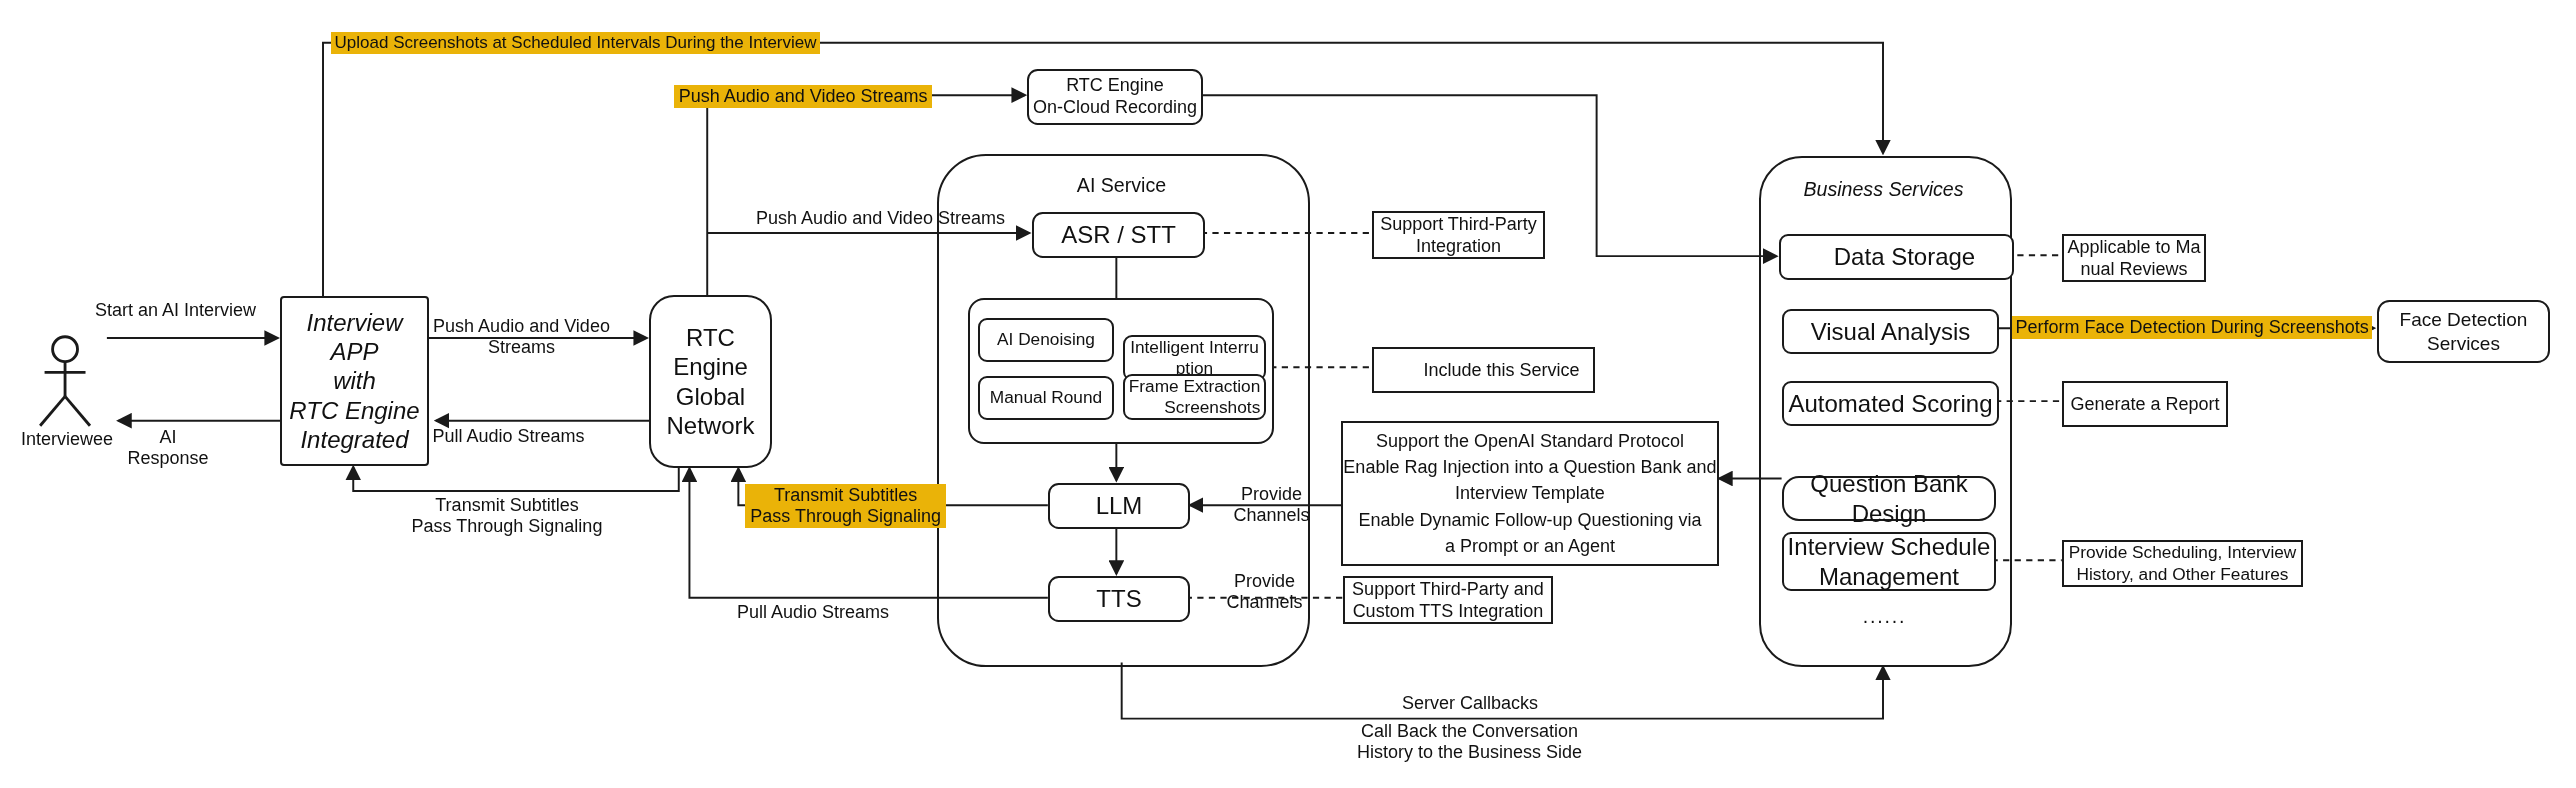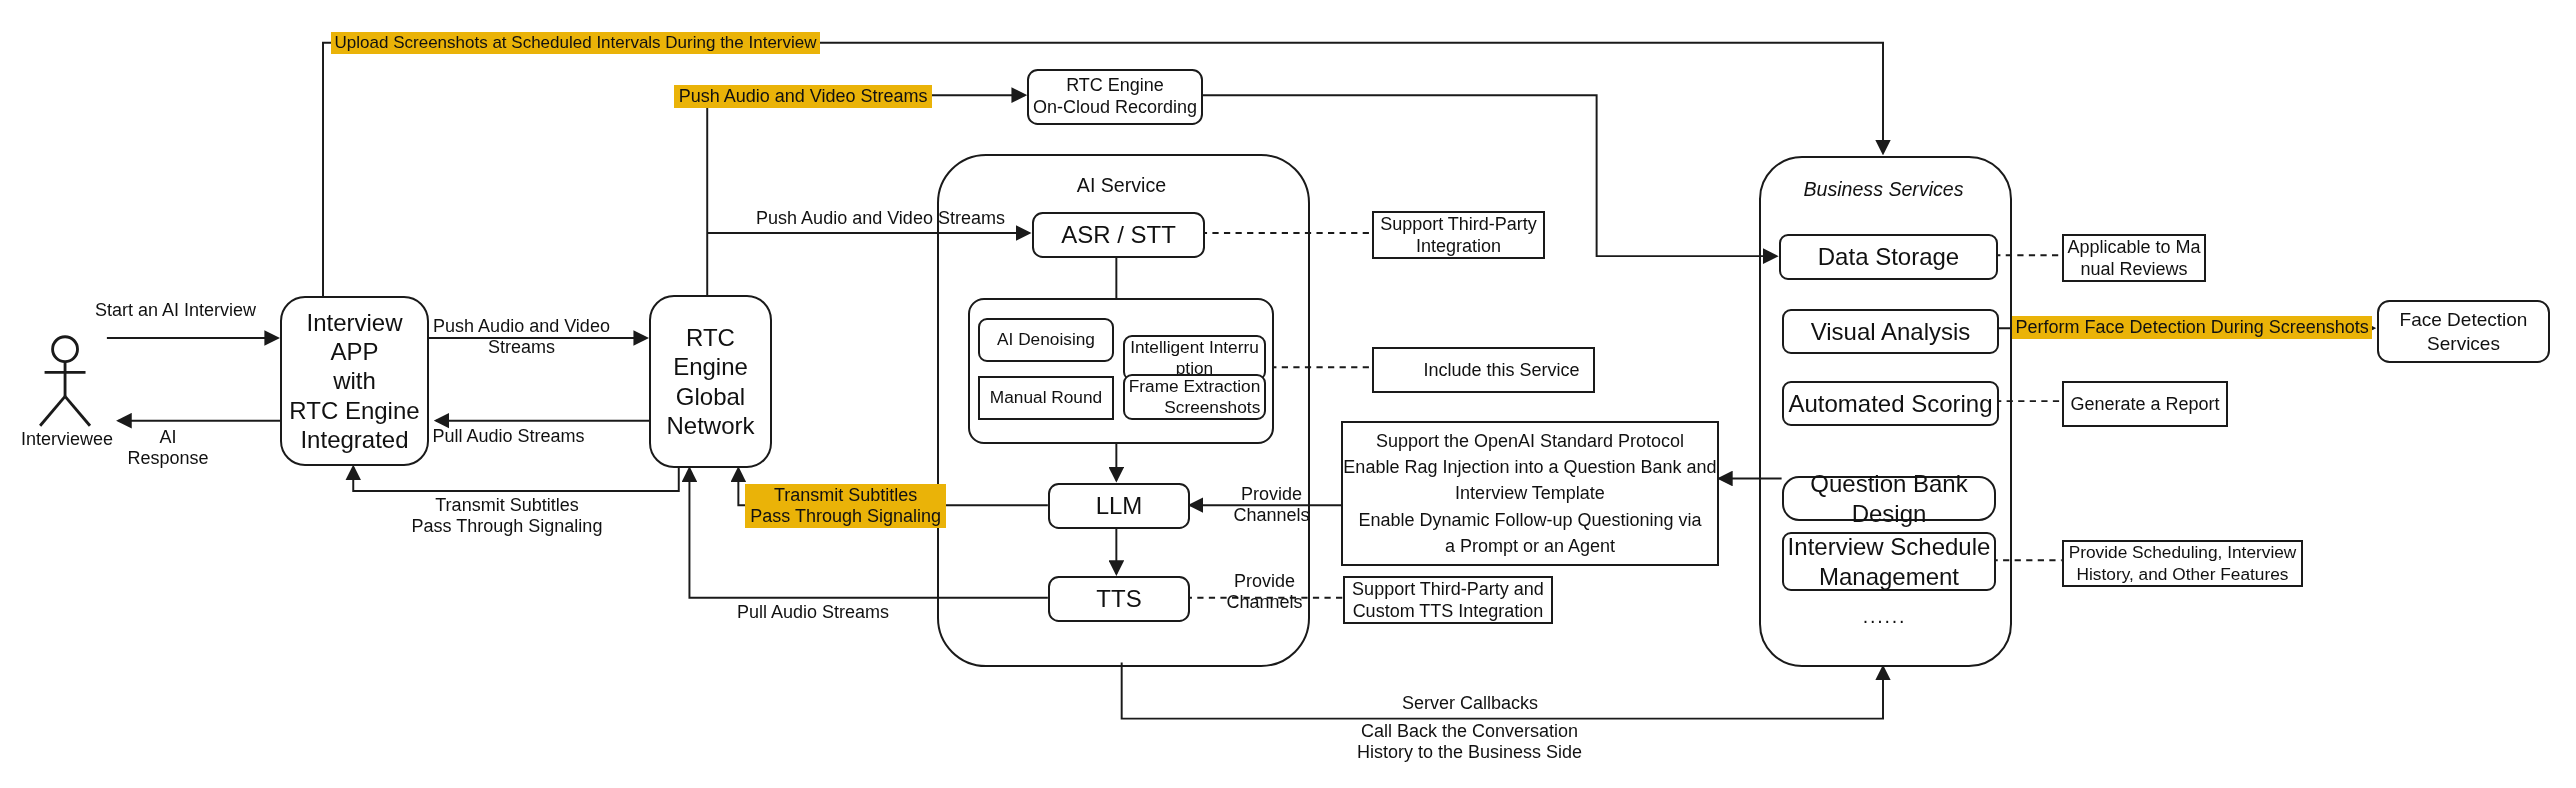--- a/index.html
+++ b/index.html
@@ -87,44 +87,44 @@
       <line x1="22" y1="43" x2="68" y2="43"></line>
       <line x1="45" y1="70" x2="17" y2="103"></line>
       <line x1="45" y1="70" x2="73" y2="103"></line>
     </g>
   </svg>
   <div class="lbl" style="left:9px;top:429px;width:116px;">Interviewee</div>
 
   <div class="title" style="left:937px;top:174px;width:369px;">AI Service</div>
   <div class="title" style="left:1759px;top:178px;width:249px;font-style:italic;">Business Services</div>
 
-  <div class="node" style="left:280px;top:296px;width:145px;height:166px;border-radius:25px;">Interview APP
+  <div class="node" style="left:280px;top:296px;width:145px;height:166px;border-radius:4px;font-style:italic;">Interview APP
 with
 RTC Engine
 Integrated</div>
   <div class="node" style="left:649px;top:295px;width:119px;height:169px;border-radius:25px;">RTC Engine
 Global
 Network</div>
   <div class="node" style="left:1027px;top:69px;width:172px;height:52px;font-size:18px;">RTC Engine
 On-Cloud Recording</div>
 
   <div class="node" style="left:1032px;top:212px;width:169px;height:42px;">ASR / STT</div>
 
   <div class="group-box" style="left:968px;top:298px;width:302px;height:142px;"></div>
   <div class="node group-item" style="left:978px;top:318px;width:132px;height:40px;border-radius:9px;">AI Denoising</div>
   <div class="node group-item" style="left:1123px;top:335px;width:139px;height:42px;border-radius:9px;">Intelligent Interru
 ption</div>
-  <div class="node group-item" style="left:978px;top:376px;width:132px;height:40px;border-radius:0;">Manual Round</div>
+  <div class="node group-item" style="left:978px;top:376px;width:132px;height:40px;border-radius:9px;">Manual Round</div>
   <div class="node group-item" style="left:1123px;top:374px;width:139px;height:42px;border-radius:9px;text-align:right;">Frame Extraction
 Screenshots</div>
 
   <div class="node" style="left:1048px;top:483px;width:138px;height:42px;">LLM</div>
   <div class="node" style="left:1048px;top:576px;width:138px;height:42px;">TTS</div>
 
-  <div class="node" style="left:1779px;top:234px;width:215px;height:42px;border-radius:9px;">Data Storage</div>
+  <div class="node" style="left:1779px;top:234px;width:215px;height:42px;border-radius:9px;padding-left:16px;">Data Storage</div>
   <div class="node" style="left:1782px;top:309px;width:213px;height:41px;border-radius:9px;">Visual Analysis</div>
   <div class="node" style="left:1782px;top:381px;width:213px;height:41px;border-radius:9px;">Automated Scoring</div>
   <div class="node" style="left:1782px;top:476px;width:210px;height:41px;border-radius:17px;">Question Bank Design</div>
   <div class="node" style="left:1782px;top:532px;width:210px;height:55px;border-radius:9px;">Interview Schedule
 Management</div>
   <div class="lbl" style="left:1822px;top:605px;width:125px;font-size:19.6px;letter-spacing:1.8px;">......</div>
 
   <div class="node" style="left:2377px;top:300px;width:169px;height:59px;border-radius:12.5px;font-size:19px;">Face Detection
 Services</div>
 

